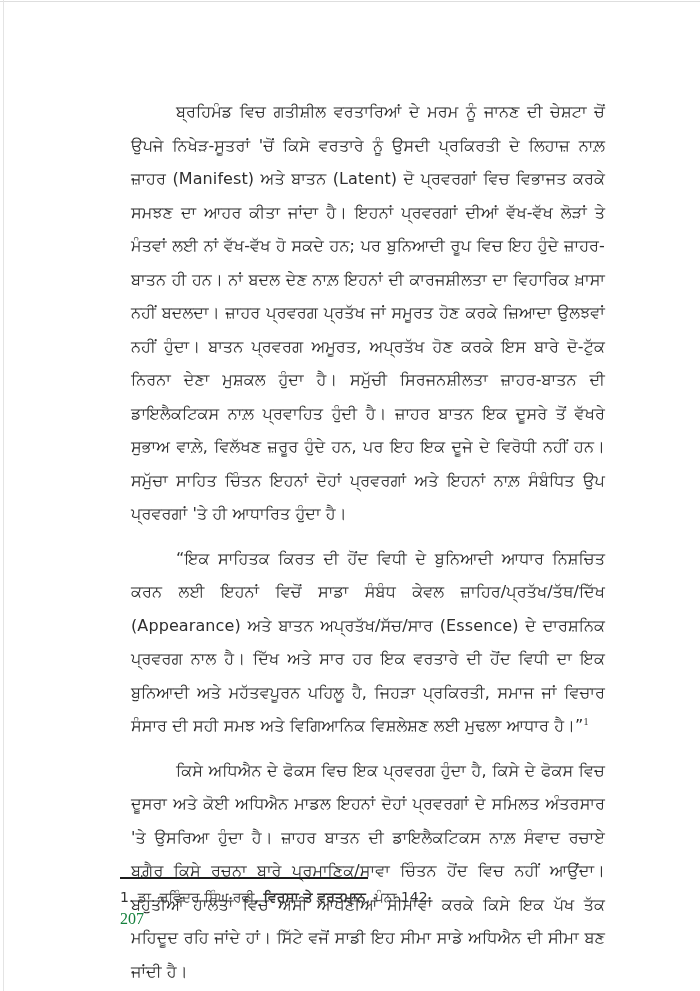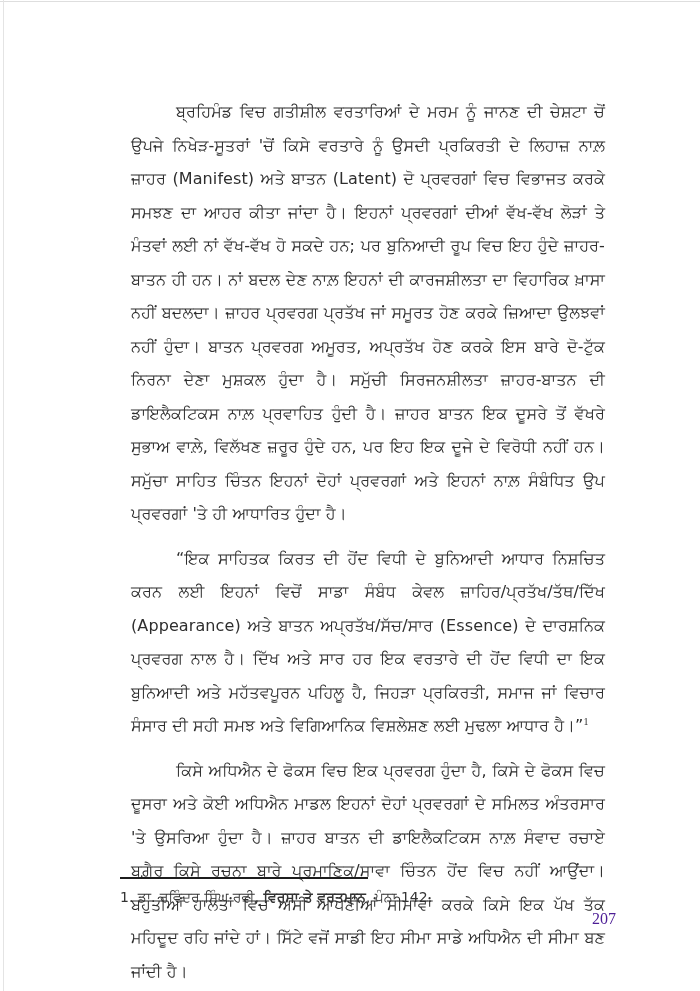--- a/index.html
+++ b/index.html
@@ -68,24 +68,24 @@
     color: #333333;
   }
   .fn-title {
     font-weight: bold;
   }
   .page-number {
     position: absolute;
     top: 910px;
     left: 120px;
     width: 496px;
-    text-align: right;
+    text-align: left;
     font-family: "Liberation Serif", serif;
     font-size: 16px;
-    color: #4c1d95;
+    color: #15803d;
   }
 </style>
 </head>
 <body>
 
 <div class="page">
 
   <div class="edge-top"></div>
   <div class="edge-left"></div>
 

